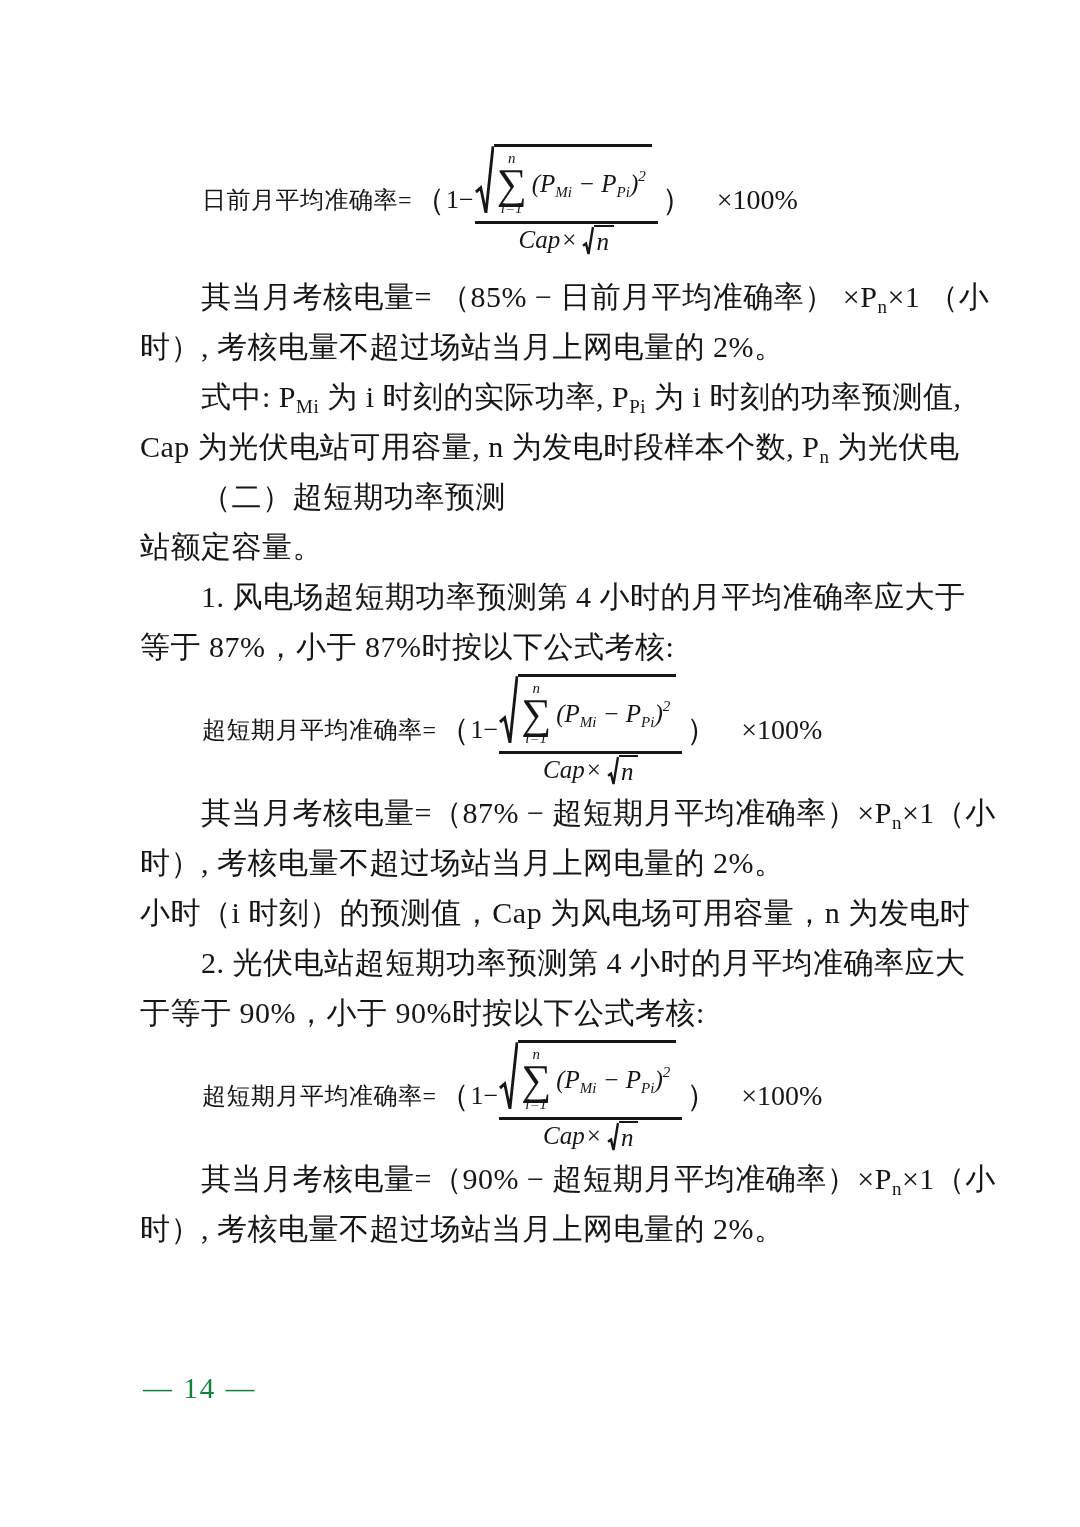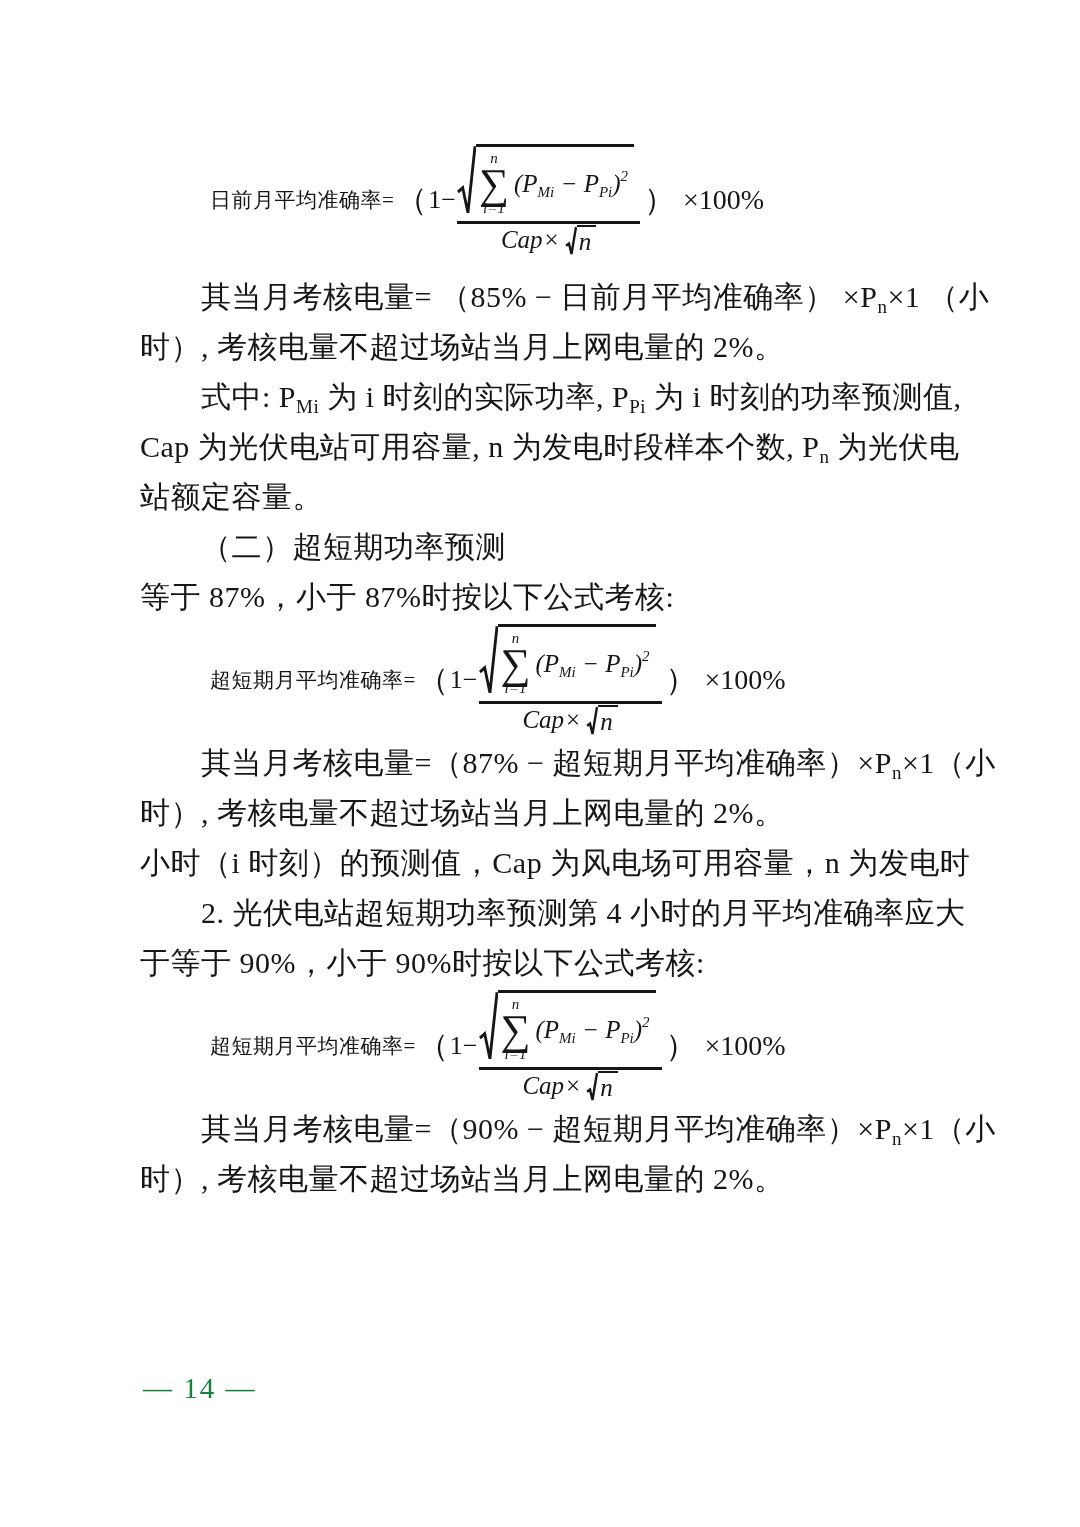--- a/index.html
+++ b/index.html
@@ -39,26 +39,26 @@
   .formula {
     display: flex;
     align-items: center;
     white-space: nowrap;
     padding-left: 62px;
   }
   .f1 { margin-top: 140px; height: 120px; margin-bottom: 12px; }
   .f2 { height: 116px; }
   .f3 { height: 116px; }
 
-  .f-lhs  { font-size: 21px; letter-spacing: 0.5px; margin-left: 8px; }
+  .f-lhs  { font-size: 24px; letter-spacing: 0.5px; }
   .f-open, .f-close { font-size: 31px; }
   .f-open  { margin: 0 1px 0 2px; }
   .f-close { margin-left: 4px; }
   .f-one   { font-size: 26px; margin-right: 1px; }
-  .f-times { font-size: 28px; margin-left: 8px; }
+  .f-times { font-size: 28px; margin-left: 24px; }
 
   .frac {
     display: inline-flex;
     flex-direction: column;
     align-items: center;
   }
   .num-row {
     display: inline-flex;
     align-items: stretch;
     border-bottom: 3px solid #161616;
@@ -147,24 +147,25 @@
       </span>
       <span class="f-close">）</span>
       <span class="f-times">×100%</span>
     </div>
 
     <div class="line indent">其当月考核电量= （85% − 日前月平均准确率） ×P<sub>n</sub>×1 （小</div>
     <div class="line">时）, 考核电量不超过场站当月上网电量的 2%。</div>
 
     <div class="line indent">式中: P<sub>Mi</sub> 为 i 时刻的实际功率, P<sub>Pi</sub> 为 i 时刻的功率预测值,</div>
     <div class="line">Cap 为光伏电站可用容量, n 为发电时段样本个数, P<sub>n</sub> 为光伏电</div>
+    <div class="line indent">（二）超短期功率预测</div>
+
     <div class="line">站额定容量。</div>
 
-    <div class="line indent">（二）超短期功率预测</div>
-
+    <div class="line indent">1. 风电场超短期功率预测第 4 小时的月平均准确率应大于</div>
     <div class="line">等于 87%，小于 87%时按以下公式考核:</div>
 
     <div class="formula f2">
       <span class="f-lhs">超短期月平均准确率=</span>
       <span class="f-open">（</span>
       <span class="f-one">1−</span>
       <span class="frac">
         <span class="num-row">
           <svg class="radical-svg" viewBox="0 0 20 70" preserveAspectRatio="none">
               <polyline points="1,46 6,42 11.5,66 19,2.2" fill="none" stroke="#161616" stroke-width="3"></polyline>

